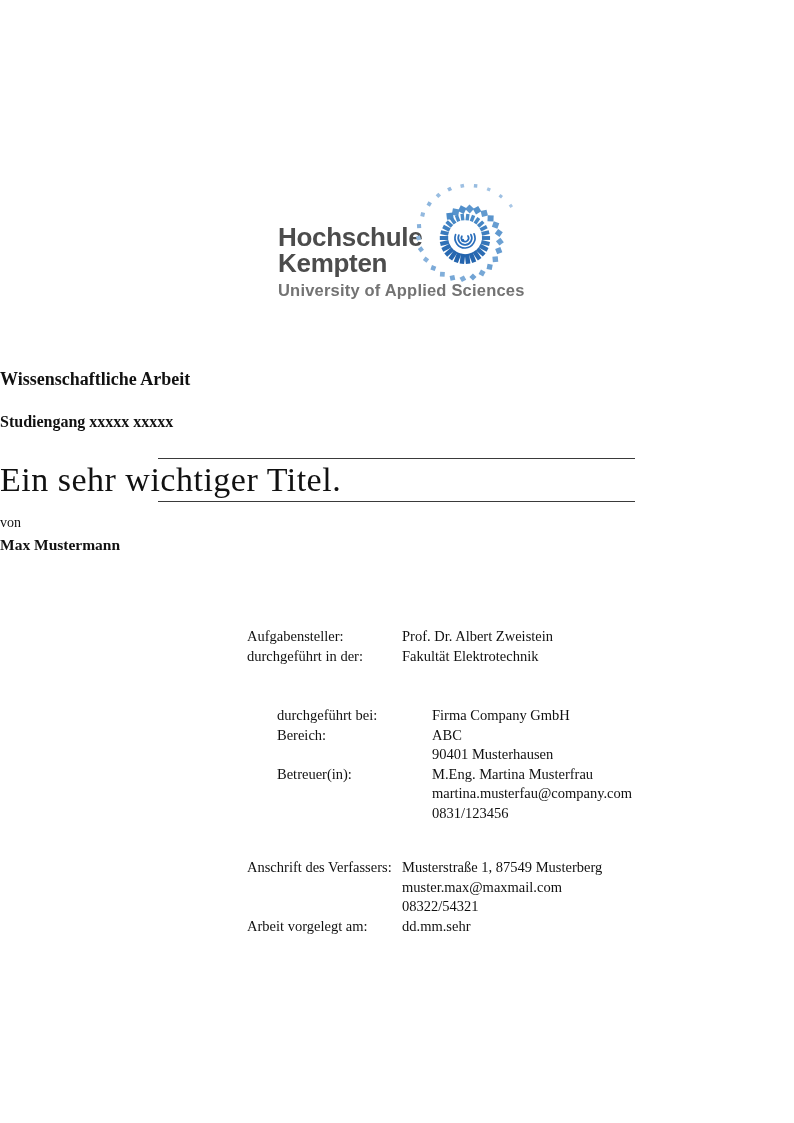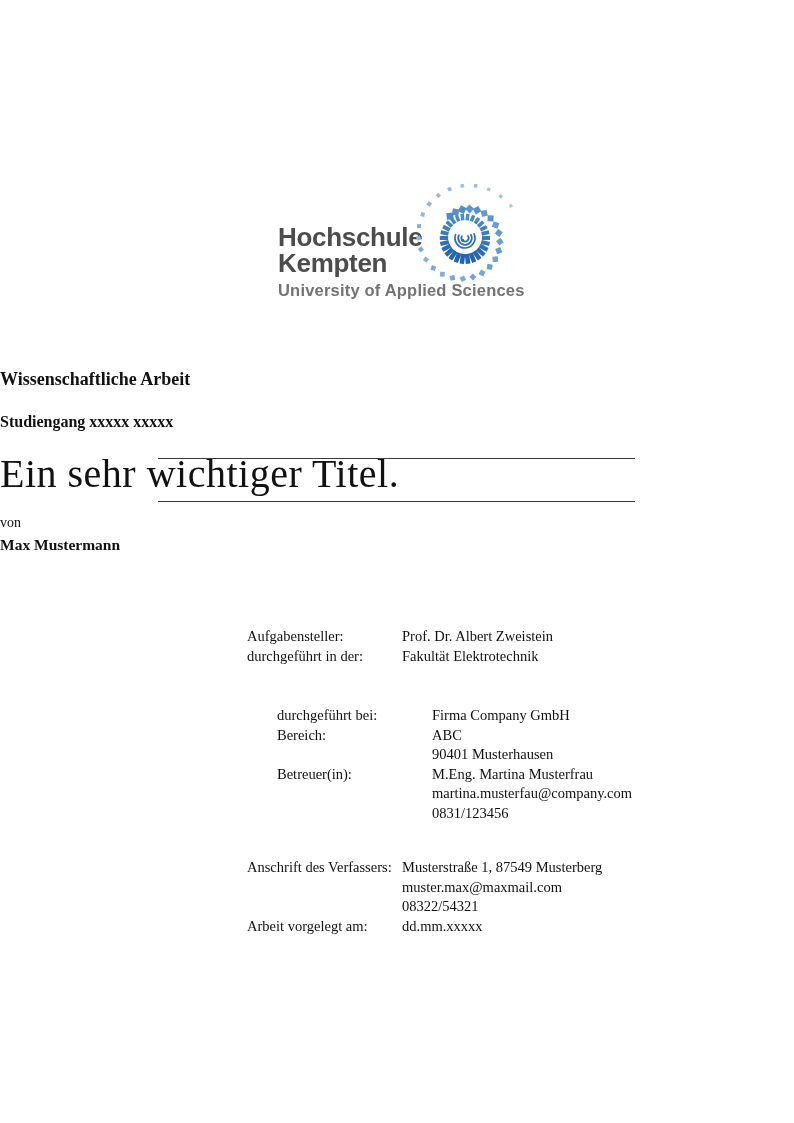--- a/index.html
+++ b/index.html
@@ -27,21 +27,21 @@
     margin-top:6px;white-space:nowrap;
   }
   .logo-spiral{position:absolute;left:127px;top:0;width:106px;height:108px;overflow:visible;}
   
   .centered{position:absolute;left:0;width:660px;text-align:left;}
   .doctype{top:369px;font-size:18px;font-weight:bold;}
   .program{top:413px;font-size:16px;font-weight:bold;}
   .rule{position:absolute;left:158px;width:477px;height:1px;background:#3a3a3a;}
   .rule1{top:458px;}
   .rule2{top:501px;}
-  .main-title{top:450px;font-size:40px;font-weight:normal;letter-spacing:0.5px;}
+  .main-title{top:461px;font-size:34px;font-weight:normal;letter-spacing:0.5px;}
   .byline{top:515px;font-size:14px;}
   .author{top:536px;font-size:15.5px;font-weight:bold;}
   
   .details{position:absolute;left:247px;top:627px;width:420px;font-size:14.5px;}
   .dgroup{margin:0;}
   .dgroup.g1{margin-bottom:40px;}
   .dgroup.g2{margin-bottom:35px;margin-left:30px;}
   .drow{display:flex;line-height:19.5px;justify-content:center;}
   .dlabel{flex:0 0 155px;}
   .dvalue{flex:1;}
@@ -178,18 +178,18 @@
         <div class="drow">
           <span class="dlabel"></span>
           <span class="dvalue">muster.max@maxmail.com</span>
         </div>
         <div class="drow">
           <span class="dlabel"></span>
           <span class="dvalue">08322/54321</span>
         </div>
         <div class="drow">
           <span class="dlabel">Arbeit vorgelegt am:</span>
-          <span class="dvalue">dd.mm.xxxxx</span>
+          <span class="dvalue">dd.mm.sehr</span>
         </div>
       </div>
     </div>
 
 </div>
 
 </body></html>

